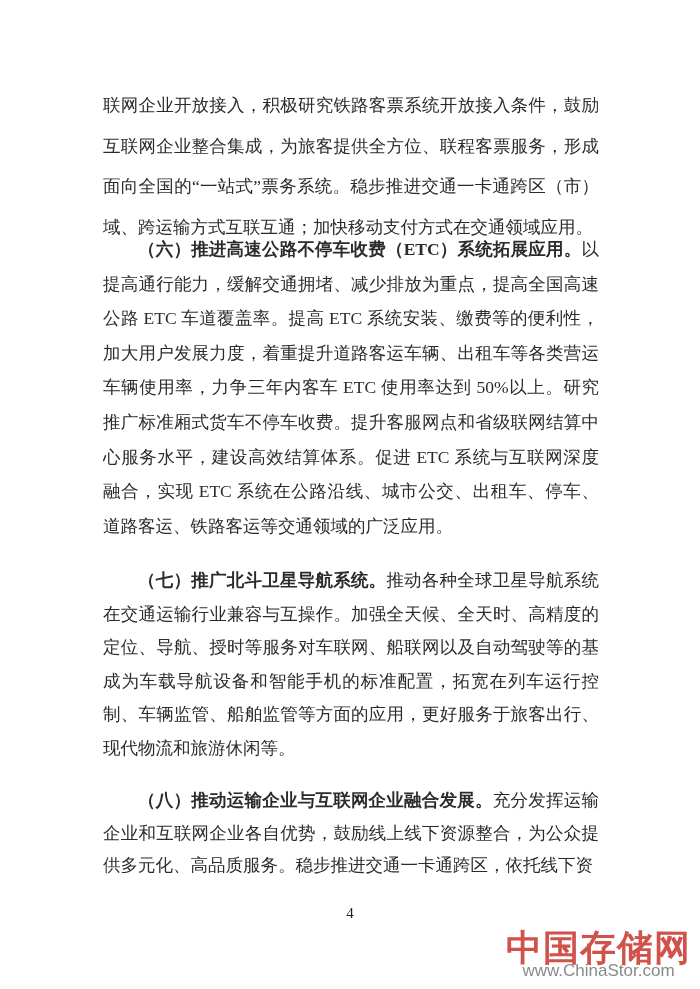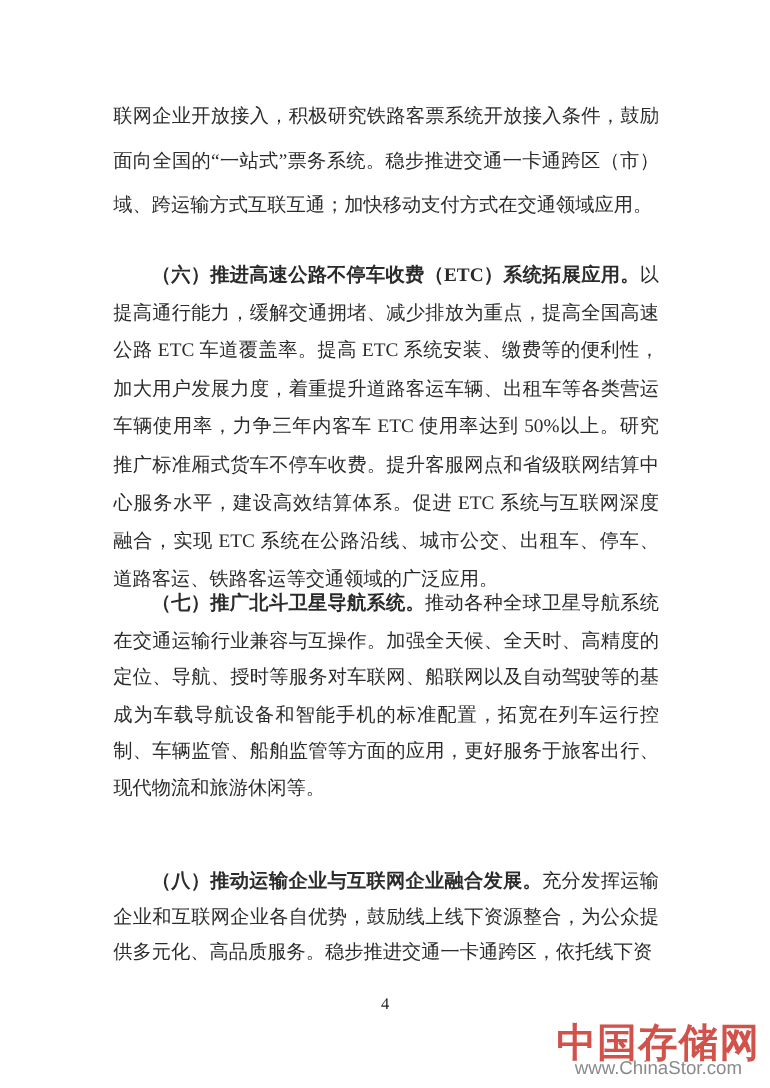--- a/index.html
+++ b/index.html
@@ -17,21 +17,21 @@
   }
   .doc-body { position: absolute; inset: 0; }
   .para {
     position: absolute;
     left: 103px;
     width: 496px;
     font-size: 17.5px;
   }
   .para-1 { top: 85px;  line-height: 40.5px; }
   .para-2 { top: 232px; line-height: 34.6px; }
-  .para-3 { top: 532px; line-height: 33.5px; }
+  .para-3 { top: 564px; line-height: 33.5px; }
   .para-4 { top: 784px; line-height: 32.5px; }
   .line {
     text-align: justify;
     text-align-last: justify;
     overflow: hidden;
   }
   .line.par-last {
     text-align-last: left;
   }
   .line.first-indent {
@@ -67,20 +67,21 @@
     white-space: nowrap;
   }
 </style>
 </head>
 <body>
 
 <div class="page">
   <div class="doc-body" style="color: rgb(43, 43, 43); font-family: Liberation Serif, serif;">
       <div class="para para-1">
         <div class="line">联网企业开放接入，积极研究铁路客票系统开放接入条件，鼓励</div>
+        <div class="line">互联网企业整合集成，为旅客提供全方位、联程客票服务，形成</div>
         <div class="line">面向全国的“一站式”票务系统。稳步推进交通一卡通跨区（市）</div>
         <div class="line par-last">域、跨运输方式互联互通；加快移动支付方式在交通领域应用。</div>
       </div>
       <div class="para para-2">
         <div class="line first-indent"><span class="seg-bold">（六）推进高速公路不停车收费（ETC）系统拓展应用。</span><span>以</span></div>
         <div class="line">提高通行能力，缓解交通拥堵、减少排放为重点，提高全国高速</div>
         <div class="line">公路 ETC 车道覆盖率。提高 ETC 系统安装、缴费等的便利性，</div>
         <div class="line">加大用户发展力度，着重提升道路客运车辆、出租车等各类营运</div>
         <div class="line">车辆使用率，力争三年内客车 ETC 使用率达到 50%以上。研究</div>
         <div class="line">推广标准厢式货车不停车收费。提升客服网点和省级联网结算中</div>

